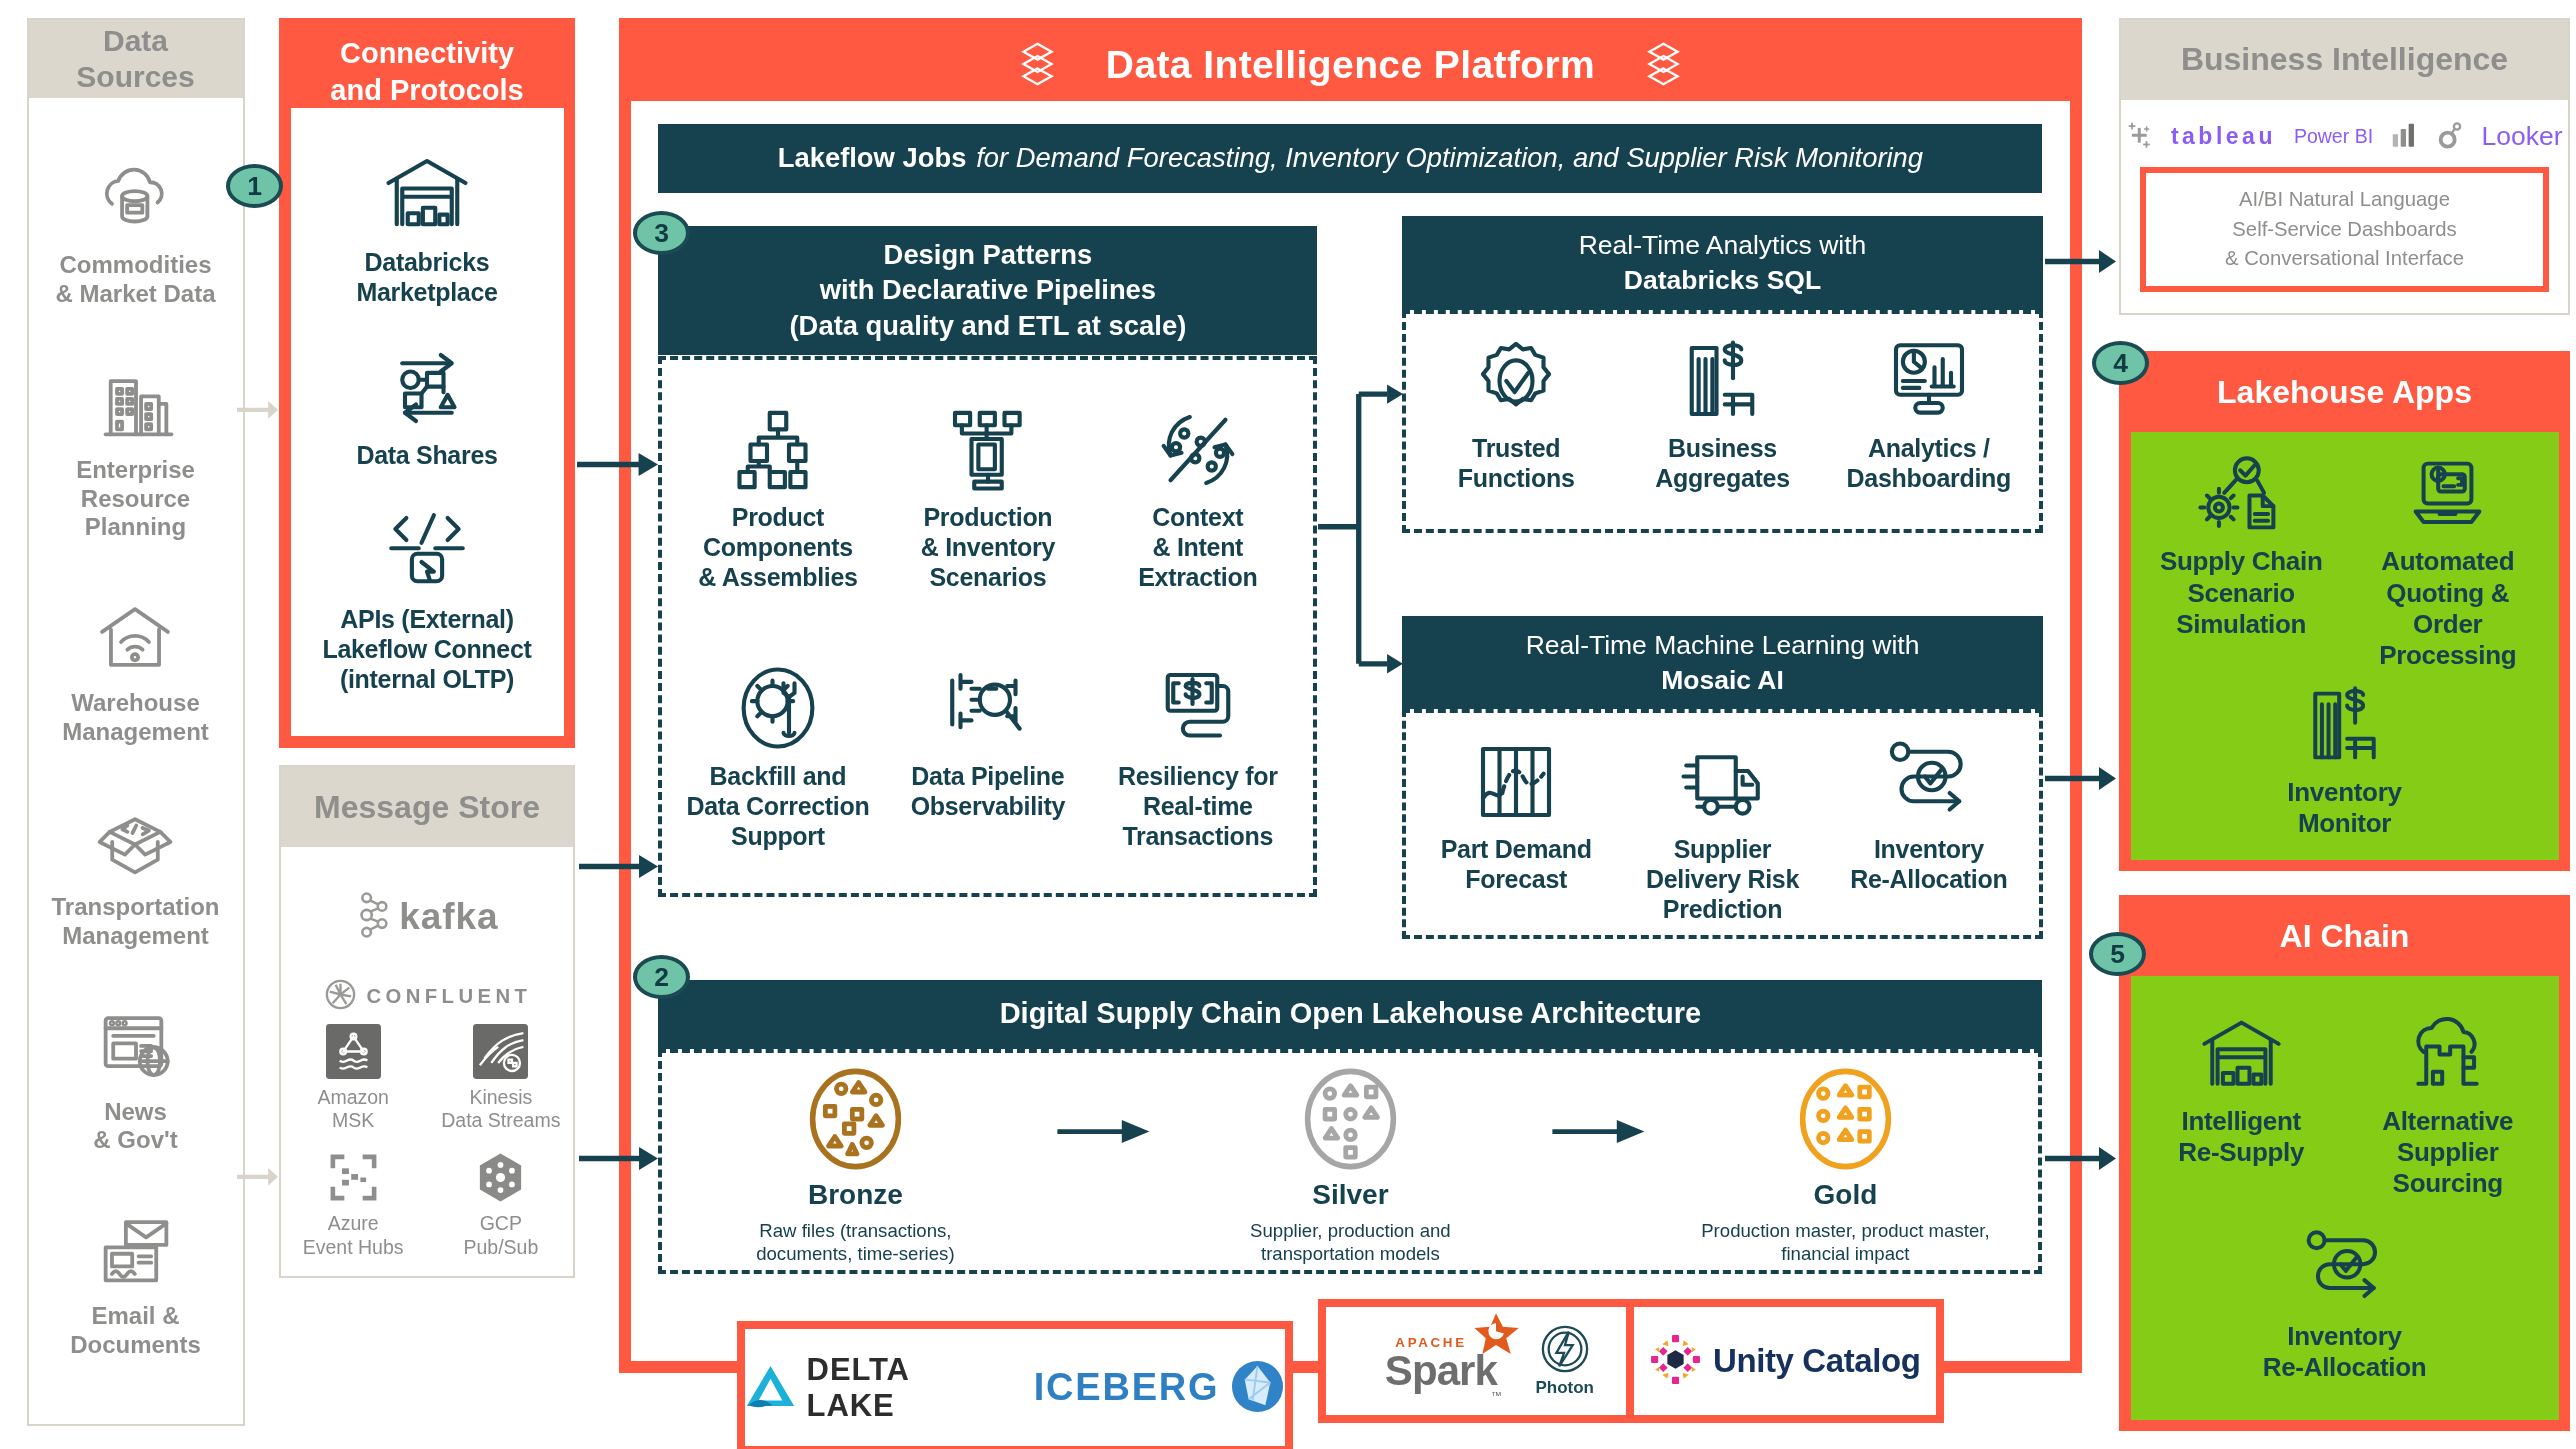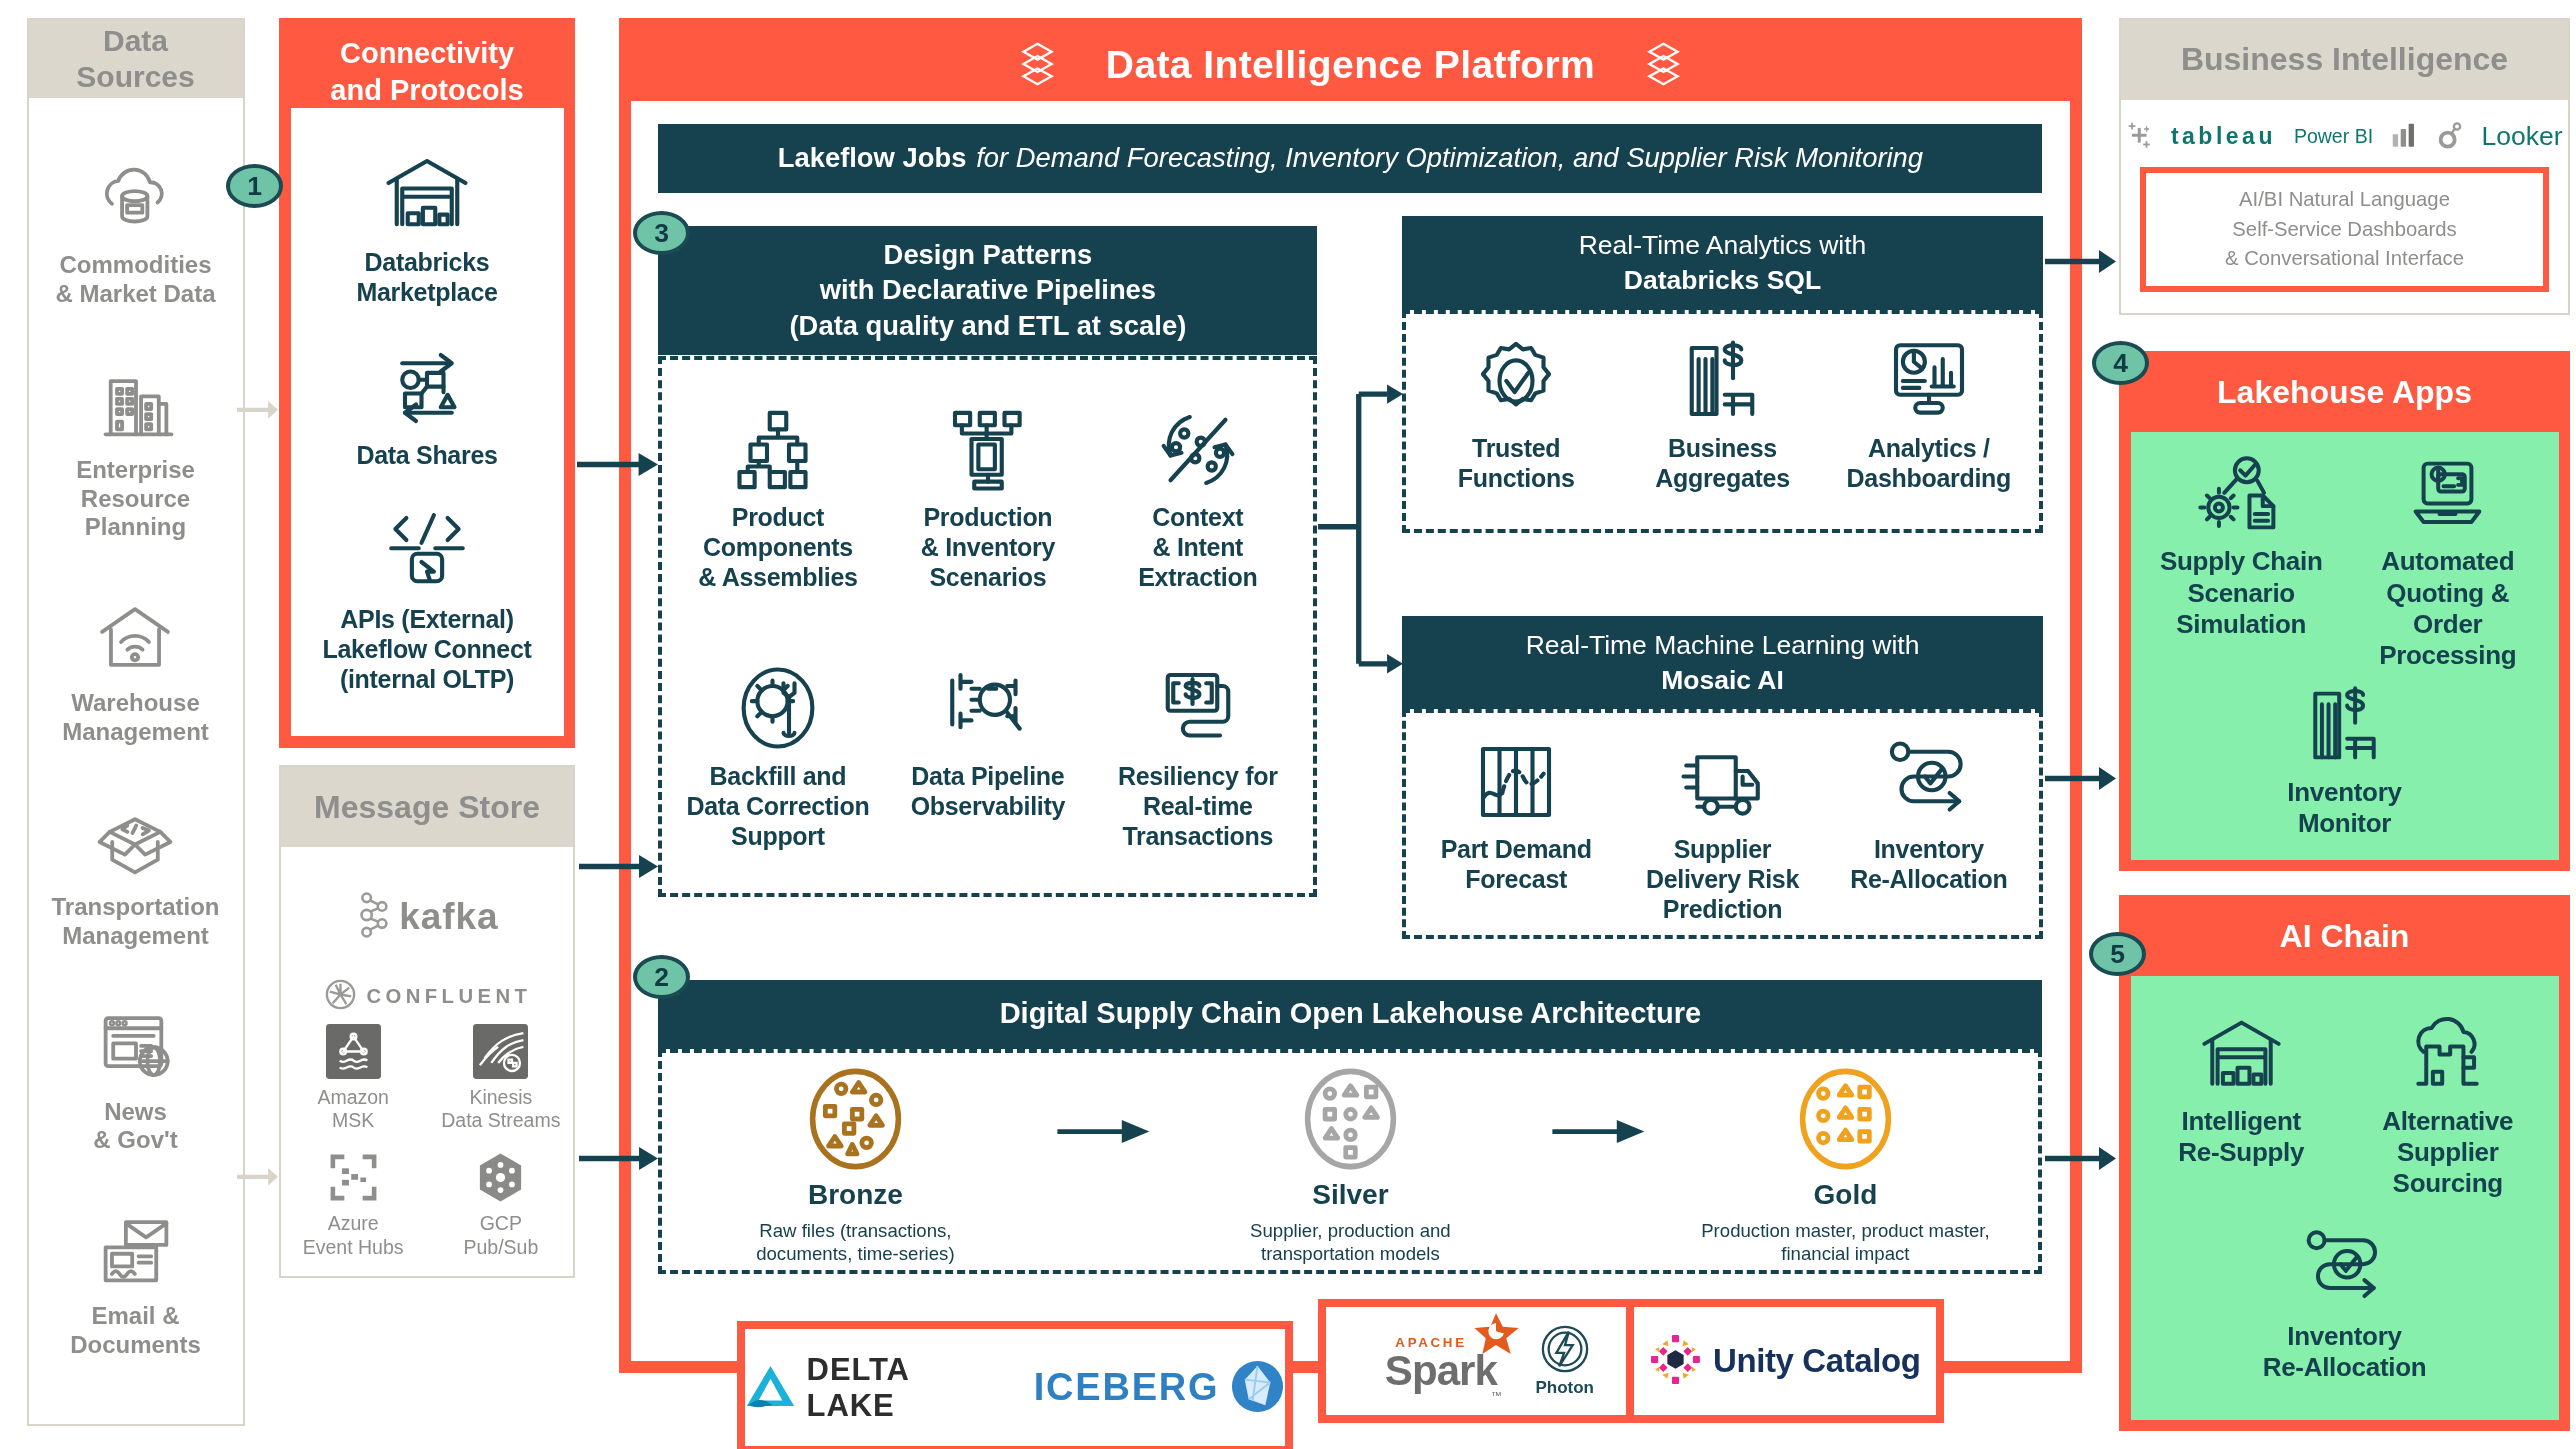--- a/index.html
+++ b/index.html
@@ -84,30 +84,30 @@
   .spark-tm{position:absolute;left:108px;top:74px;font-size:10.6px;color:#6E6E6E;}
   .spark-star{position:absolute;right:-5.3px;top:-3.5px;}
   .photon-group{flex-direction:column;gap:1.8px;}
   .photon-text{font-size:17px;font-weight:700;color:#1C4A57;}
   .box-c{left:1626px;top:1299px;width:318px;height:124px;gap:12.4px;}
   .unity-text{font-size:33px;font-weight:800;color:#16325C;letter-spacing:-0.4px;}
   
   .bi{left:2119px;top:17.7px;width:451px;height:297px;}
   .bi .beige-head{height:80px;font-size:32px;}
   .bi .panel-body{position:absolute;left:0;right:0;top:80px;bottom:0;display:flex;flex-direction:column;justify-content:space-evenly;align-items:center;padding:7px 0;}
-  .bi-logos{display:flex;align-items:center;justify-content:center;gap:18px;color:#0f766e;}
+  .bi-logos{display:flex;align-items:center;justify-content:center;gap:18px;color:#8b5cf6;}
   .tableau-text{font-size:23px;font-weight:600;letter-spacing:3.5px;}
   .powerbi-text{font-size:19.5px;font-weight:400;}
   .looker-text{font-size:26.5px;font-weight:500;}
   .bi-callout{border:6.2px solid var(--accent);margin:0 19.5px;padding:12.4px 5.3px;text-align:center;font-size:20.3px;line-height:1.45;color:var(--graytxt);font-weight:500;width:409px;}
   .orange-panel{position:absolute;background:var(--accent);}
   .apps{left:2119px;top:351px;width:451px;height:520px;}
   .agents{left:2119px;top:895px;width:451px;height:536px;}
   .orange-panel .orange-head{font-size:32px;padding-top:21px;}
-  .orange-panel .inner{position:absolute;left:11.5px;right:11.5px;top:81px;bottom:11.5px;background:#86efac;display:flex;flex-wrap:wrap;justify-content:space-evenly;align-content:space-evenly;padding:8.8px 1.8px;}
+  .orange-panel .inner{position:absolute;left:11.5px;right:11.5px;top:81px;bottom:11.5px;background:#84cc16;display:flex;flex-wrap:wrap;justify-content:space-evenly;align-content:space-evenly;padding:8.8px 1.8px;}
   .app-item{color:var(--teal);width:46%;}
   .app-item:last-child{width:100%;}
   .app-item .icon svg{width:97px;height:85px;}
   .app-item .item-label{font-size:26px;letter-spacing:-0.3px;}
 </style>
 </head>
 <body>
 
 <div id="root">
 

